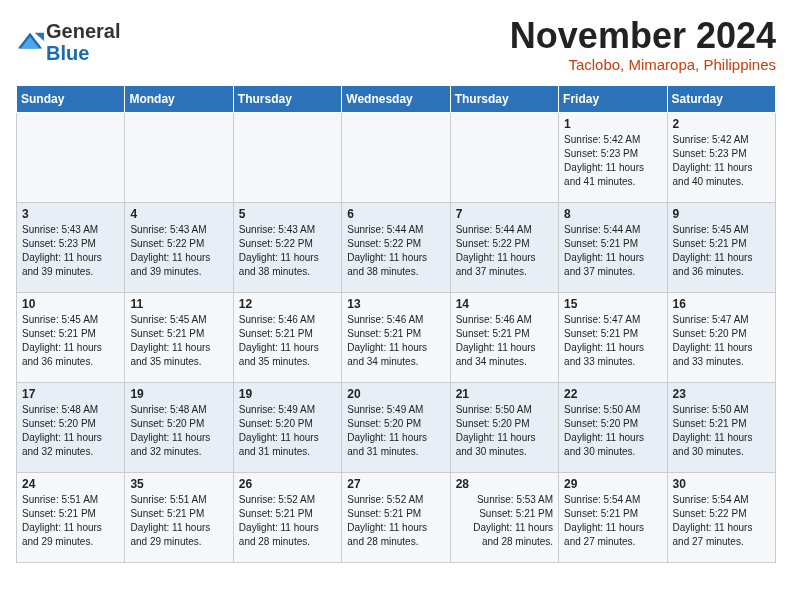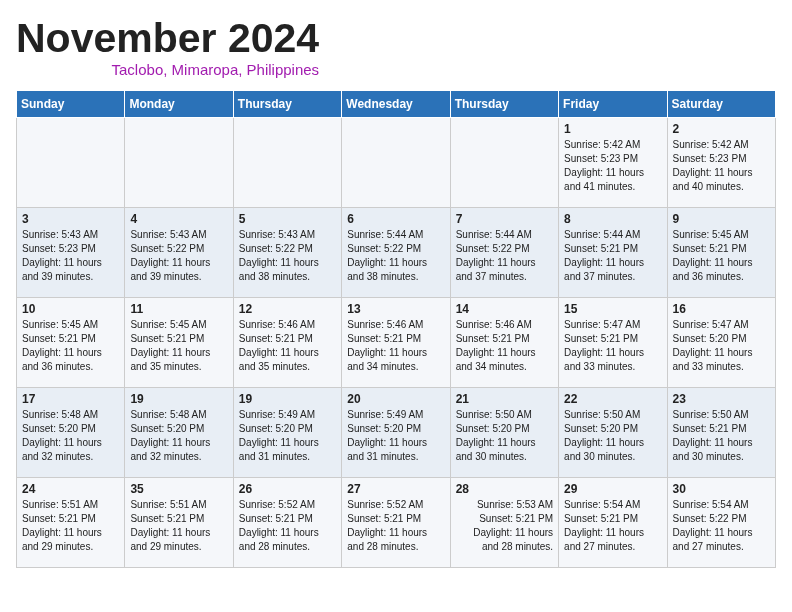--- a/index.html
+++ b/index.html
@@ -30,28 +30,28 @@
     .logo-blue { color: #1a6bb5; }
     .logo-icon {
       width: 28px;
       height: 28px;
       margin-right: 2px;
     }
     .title-block {
       text-align: right;
     }
     .month-title {
-      font-size: 41px;
+      font-size: 36px;
       font-weight: bold;
       color: #222;
       line-height: 1.1;
     }
     .location {
       font-size: 15px;
-      color: #a21caf;
+      color: #c2410c;
     }
     table {
       width: 100%;
       border-collapse: collapse;
       table-layout: fixed;
       padding-left: 48px;
     }
     thead th {
       background-color: #2b72b8;
       color: #fff;
@@ -87,20 +87,32 @@
       color: #222;
     }
     .empty-cell {
       background-color: #f5f7fa !important;
     }
   </style>
 </head>
 <body>
 
 <div class="header-area">
+  <div class="logo">
+    <svg class="logo-icon" viewBox="0 0 30 30">
+      <rect x="0" y="0" width="30" height="30" fill="white"></rect>
+      <polygon points="15,5 28,22 2,22" fill="#1a6bb5"></polygon>
+      <polygon points="15,9 25,22 5,22" fill="#4da6e8"></polygon>
+      <polygon points="20,5 30,14 30,5" fill="#2b72b8"></polygon>
+    </svg>
+    <div class="logo-text">
+      <span class="logo-general">General</span><br>
+      <span class="logo-blue">Blue</span>
+    </div>
+  </div>
   <div class="title-block">
     <div class="month-title">November 2024</div>
     <div class="location">Taclobo, Mimaropa, Philippines</div>
   </div>
 </div>
 
 <table>
   <thead>
     <tr>
       <th>Sunday</th>

